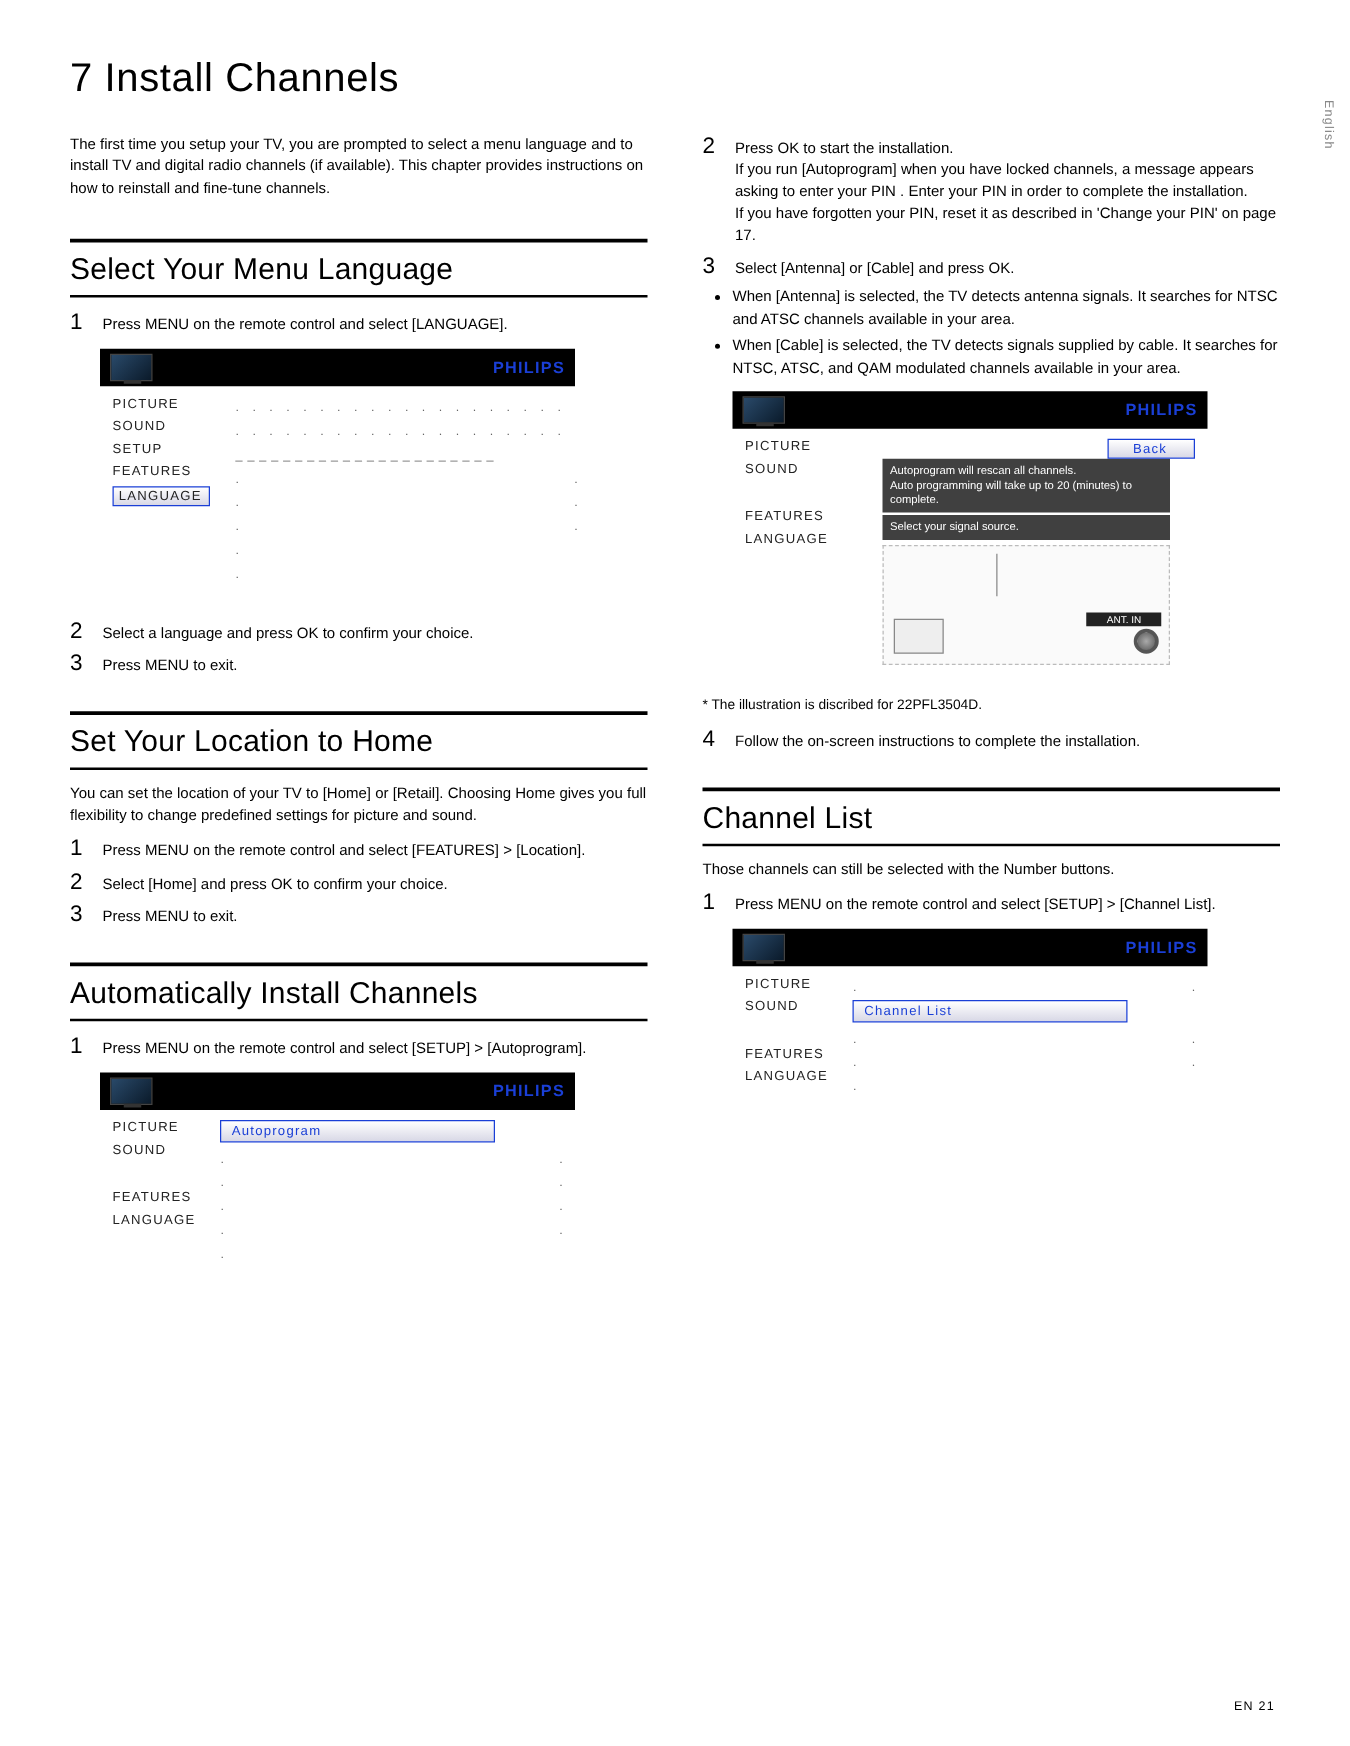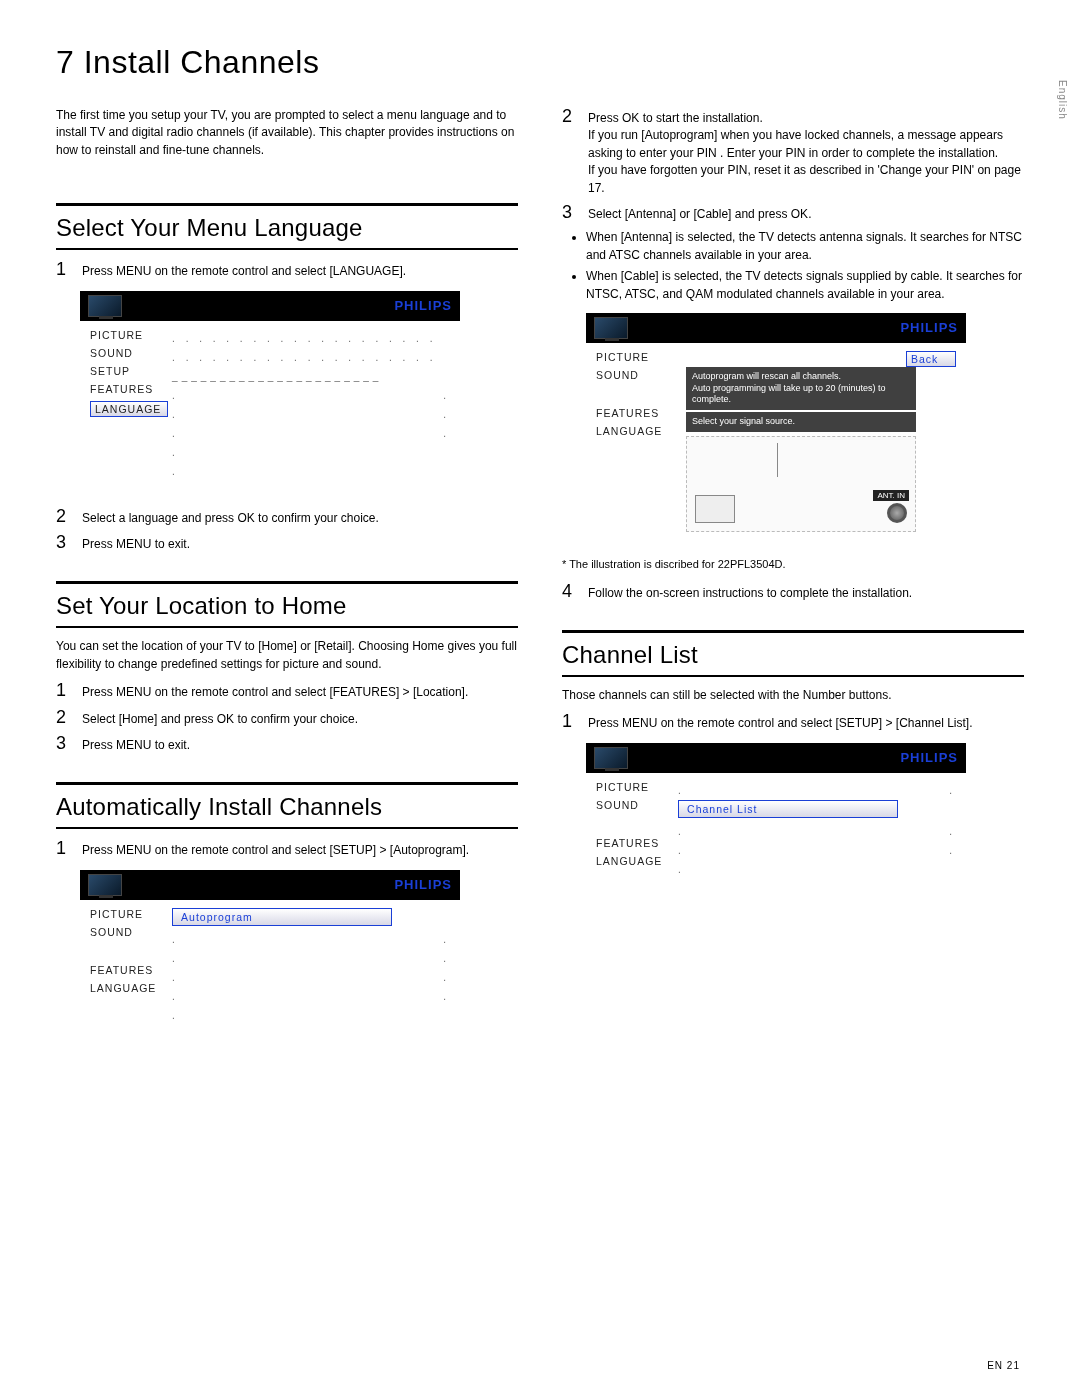--- a/index.html
+++ b/index.html
@@ -31,21 +31,21 @@
   .columns {
     display: flex;
     gap: 44px;
   }
   .col {
     width: 50%;
   }
   .intro {
     font-size: 12px;
     line-height: 1.45;
-    margin-bottom: 44px;
+    margin-bottom: 32px;
   }
   .section-rule {
     border: none;
     border-top: 3px solid #000;
     margin-bottom: 8px;
   }
   .section-rule-thin {
     border: none;
     border-top: 2px solid #000;
     margin: 4px 0 10px 0;
@@ -116,20 +116,21 @@
     color:#1a3fd6;
     font-weight:bold;
     font-size:13px;
     letter-spacing:1px;
   }
   .tv-body {
     min-height: 150px;
     padding: 8px 10px 14px 10px;
     position: relative;
     display: flex;
+    gap: 20px;
   }
   .tv-left {
     width: 90px;
     display:flex;
     flex-direction:column;
     gap:6px;
   }
   .tv-left span {
     font-size:10.5px;
     letter-spacing:1px;
@@ -187,21 +188,21 @@
   }
   .ant-diagram {
     width: 230px; height: 96px;
     border:1px dashed #bbb;
     position:relative;
     background:#fafafa;
     margin-top:4px;
   }
   .ant-diagram .ant-label{
     position:absolute; right:6px; bottom:30px;
-    background:#222; color:#fff; font-size:8px; padding:1px 4px;
+    background:#222; color:#fff; font-size:8px; padding:1px 16px;
   }
   .ant-diagram .knob{
     position:absolute; right:8px; bottom:8px;
     width:20px;height:20px;border:3px solid #555;border-radius:50%;
     background:radial-gradient(circle,#aaa,#555);
   }
   .ant-diagram .box{
     position:absolute; left:8px; bottom:8px;
     width:40px;height:28px;border:1px solid #888;background:#eee;
   }
@@ -360,21 +361,21 @@
       <div class="tv-body">
         <div class="tv-left">
           <span>PICTURE</span>
           <span>SOUND</span>
           <span class="blank"></span>
           <span>FEATURES</span>
           <span>LANGUAGE</span>
         </div>
         <div class="tv-right">
           <div style="display:flex;justify-content:flex-end;">
-             <div class="highlight-box" style="width:50px;text-align:left;">Back</div>
+             <div class="highlight-box" style="width:70px;text-align:center;">Back</div>
           </div>
           <div class="tooltip-dark">
             <span>Autoprogram will rescan all channels.</span><br>
             <span>Auto programming will take up to 20 (minutes) to complete.</span>
           </div>
           <div class="tooltip-dark">Select your signal source.</div>
           <div class="ant-diagram">
             <div class="antenna"></div>
             <div class="box"></div>
             <div class="ant-label">ANT. IN</div>

